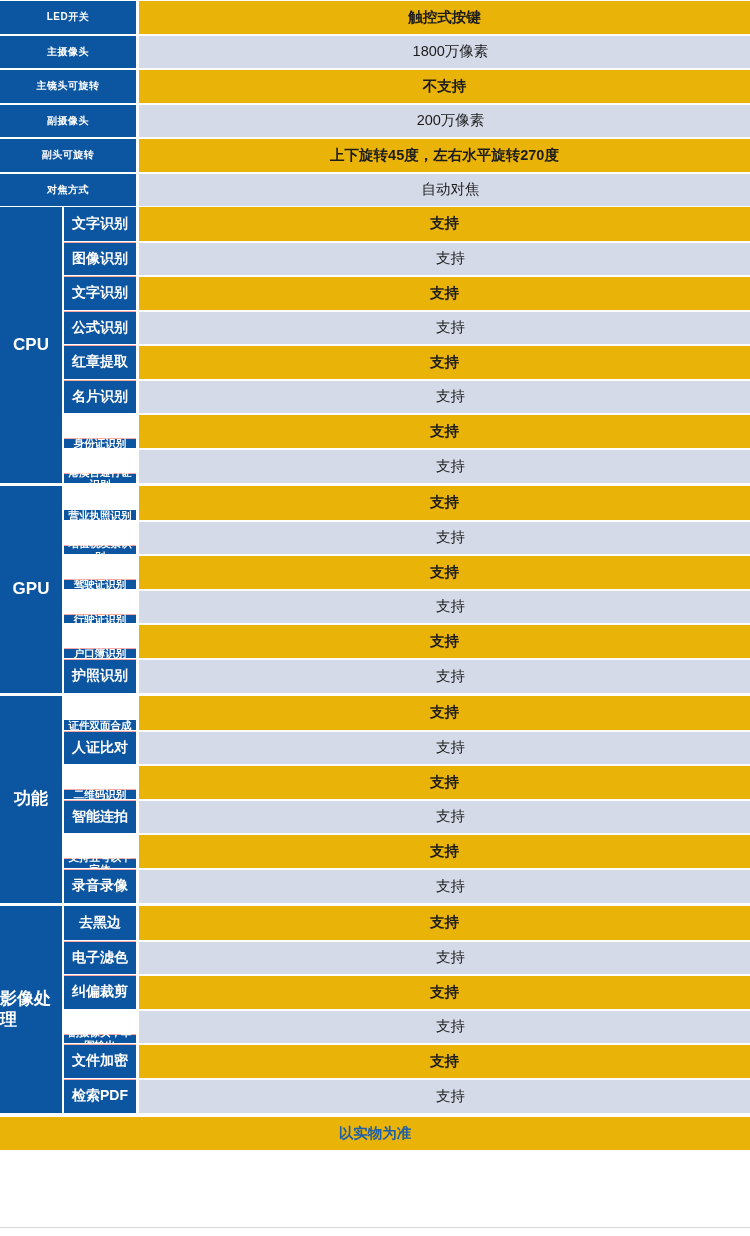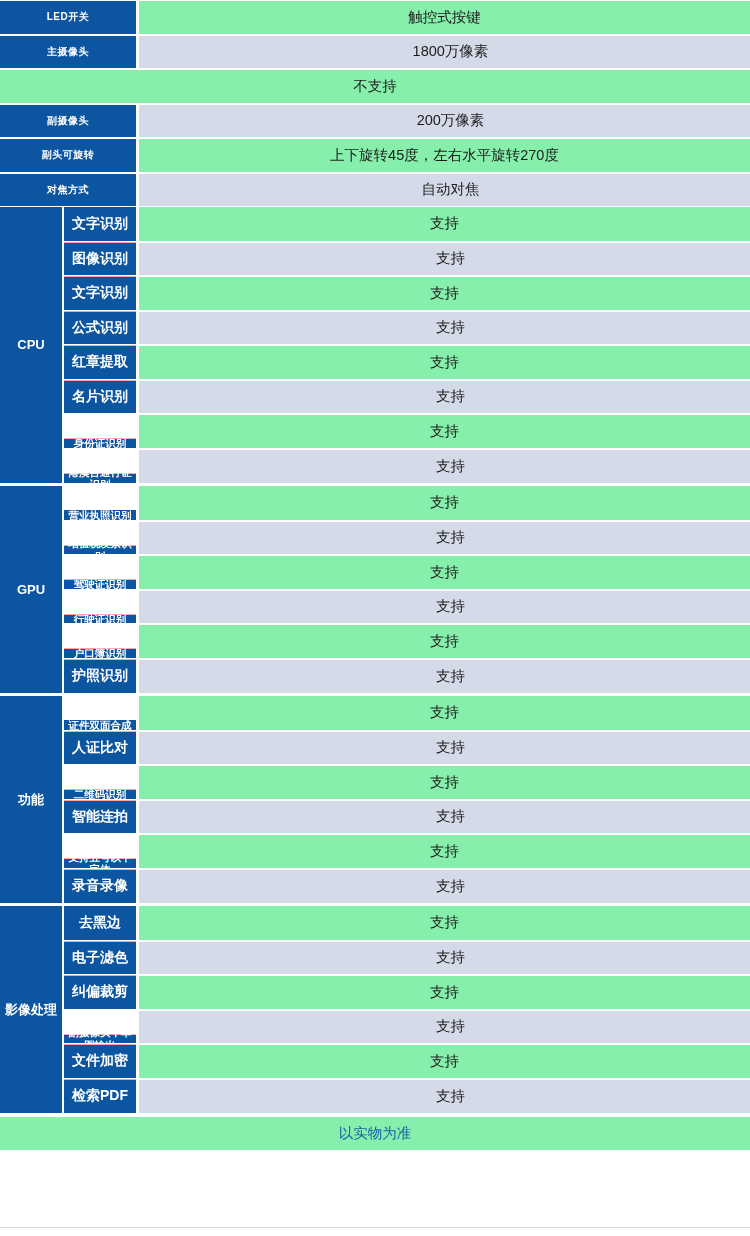--- a/index.html
+++ b/index.html
@@ -77,41 +77,41 @@
     flex: 1;
     display: flex;
     align-items: center;
     justify-content: center;
     font-size: 14.5px;
     color: #1c1c1c;
     box-sizing: border-box;
     border-top: 1px solid #ffffff;
     border-bottom: 1px solid #ffffff;
   }
-  .value-cell.odd  { background: #86efac; }
+  .value-cell.odd  { background: #eab308; font-weight: bold; }
   .value-cell.even { background: #d5dae8; padding-left: 12px; }
   .value-cell.accent { color: #1d5fa8; }
 
   
   .spec-group {
     display: flex;
     align-items: stretch;
     margin-bottom: 3px;
   }
   .group-label {
     width: 62px;
     margin-right: 2px;
     background: #0c55a0;
     color: #ffffff;
     display: flex;
     align-items: center;
     justify-content: center;
-    font-size: 13px;
+    font-size: 17px;
     font-weight: bold;
-    text-align: right;
+    text-align: left;
     line-height: 1.2;
     box-sizing: border-box;
     flex-shrink: 0;
   }
   .group-rows {
     flex: 1;
   }
   .group-rows .spec-row:first-child .sub-label-cell,
   .group-rows .spec-row:first-child .value-cell { border-top: none; }
   .group-rows .spec-row:last-child .sub-label-cell,
@@ -135,20 +135,21 @@
   <div class="plain-rows">
       <div class="spec-row">
         <div class="label-cell">LED开关</div>
         <div class="value-cell odd">触控式按键</div>
       </div>
       <div class="spec-row">
         <div class="label-cell">主摄像头</div>
         <div class="value-cell even">1800万像素</div>
       </div>
       <div class="spec-row">
+        <div class="label-cell">主镜头可旋转</div>
         <div class="value-cell odd">不支持</div>
       </div>
       <div class="spec-row">
         <div class="label-cell">副摄像头</div>
         <div class="value-cell even">200万像素</div>
       </div>
       <div class="spec-row">
         <div class="label-cell">副头可旋转</div>
         <div class="value-cell odd">上下旋转45度，左右水平旋转270度</div>
       </div>

